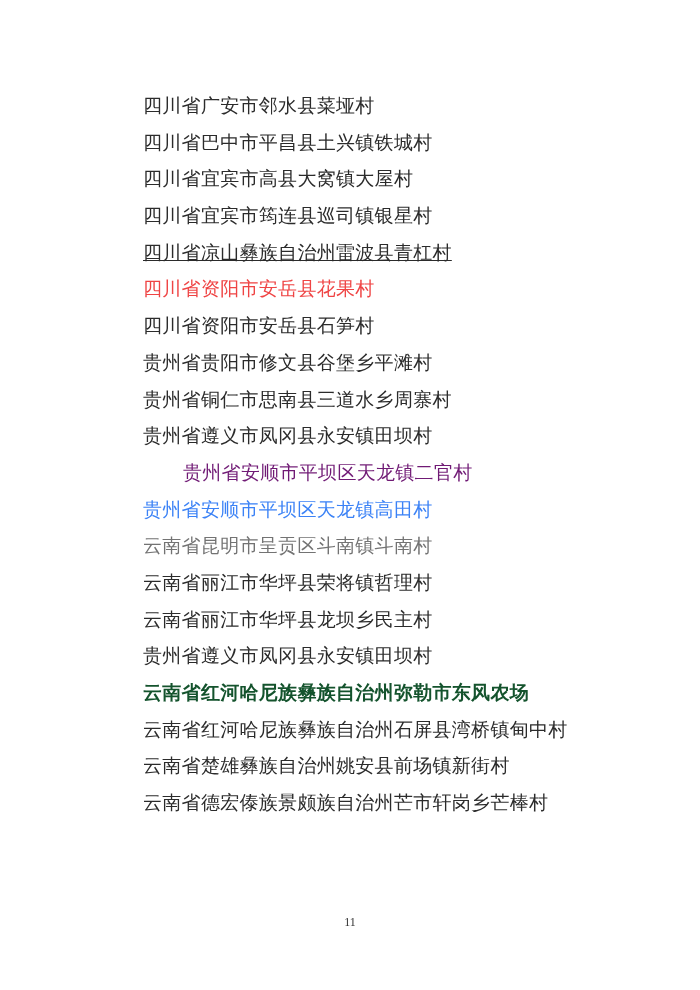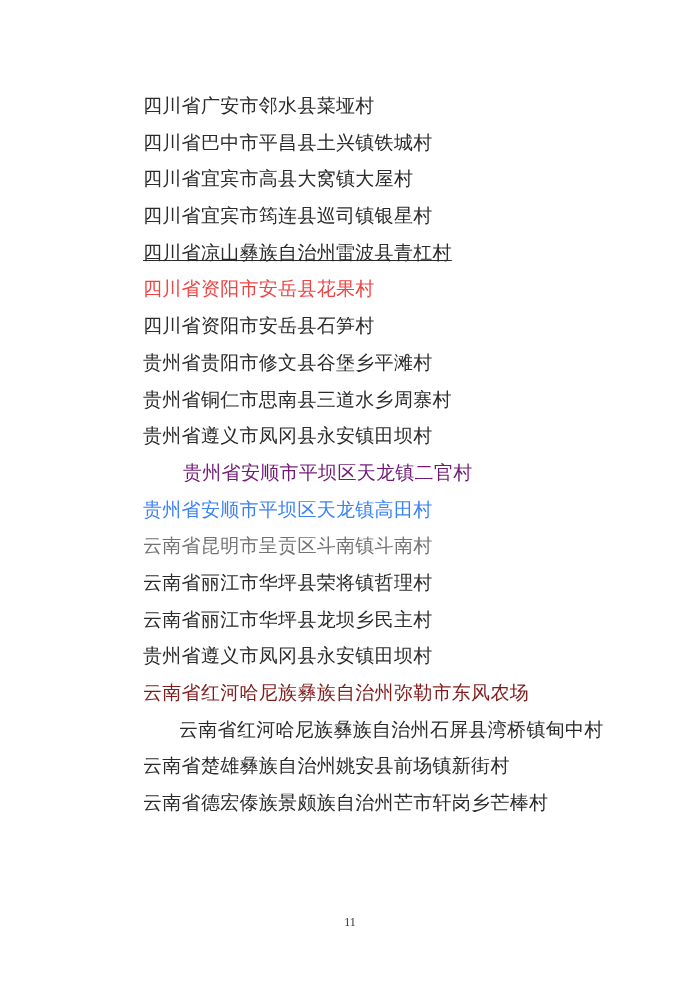--- a/index.html
+++ b/index.html
@@ -57,19 +57,19 @@
     <div class="line" style="color: rgb(43, 43, 43);">四川省资阳市安岳县石笋村</div>
     <div class="line" style="color: rgb(43, 43, 43);">贵州省贵阳市修文县谷堡乡平滩村</div>
     <div class="line" style="color: rgb(43, 43, 43);">贵州省铜仁市思南县三道水乡周寨村</div>
     <div class="line" style="color: rgb(43, 43, 43);">贵州省遵义市凤冈县永安镇田坝村</div>
     <div class="line" style="color: #701a75; margin-left: 40px;">贵州省安顺市平坝区天龙镇二官村</div>
     <div class="line" style="color: #3b82f6;">贵州省安顺市平坝区天龙镇高田村</div>
     <div class="line" style="color: #737373;">云南省昆明市呈贡区斗南镇斗南村</div>
     <div class="line" style="color: rgb(43, 43, 43);">云南省丽江市华坪县荣将镇哲理村</div>
     <div class="line" style="color: rgb(43, 43, 43);">云南省丽江市华坪县龙坝乡民主村</div>
     <div class="line" style="color: rgb(43, 43, 43);">贵州省遵义市凤冈县永安镇田坝村</div>
-    <div class="line" style="color: #7f1d1d;">云南省红河哈尼族彝族自治州弥勒市东风农场</div>
-    <div class="line" style="color: rgb(43, 43, 43); margin-left: 36px;">云南省红河哈尼族彝族自治州石屏县湾桥镇甸中村</div>
+    <div class="line" style="color: #14532d; font-weight: bold;">云南省红河哈尼族彝族自治州弥勒市东风农场</div>
+    <div class="line" style="color: rgb(43, 43, 43);">云南省红河哈尼族彝族自治州石屏县湾桥镇甸中村</div>
     <div class="line" style="color: rgb(43, 43, 43);">云南省楚雄彝族自治州姚安县前场镇新街村</div>
     <div class="line" style="color: rgb(43, 43, 43);">云南省德宏傣族景颇族自治州芒市轩岗乡芒棒村</div>
   </div>
   <div class="page-number">11</div>
 </div>
 
 </body></html>

